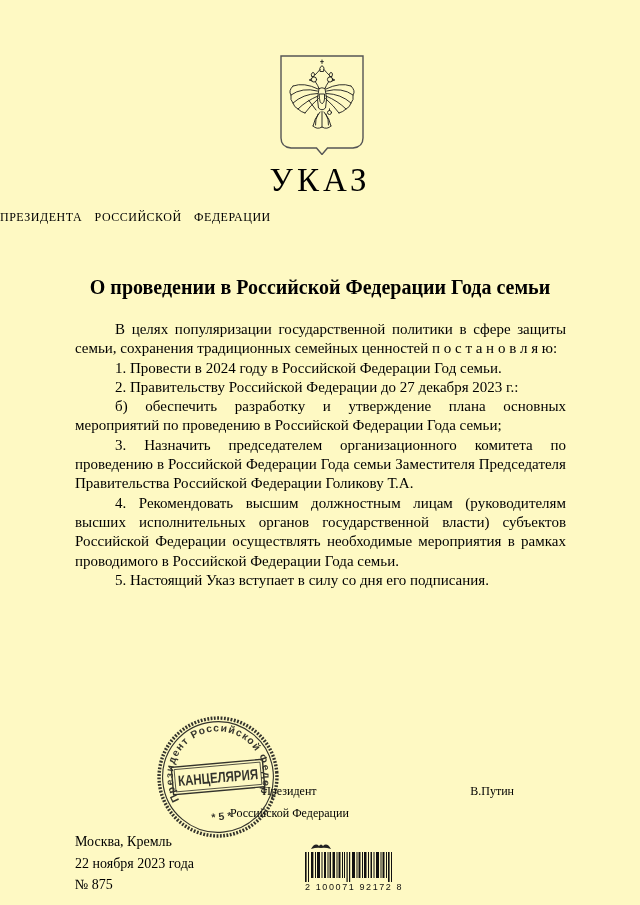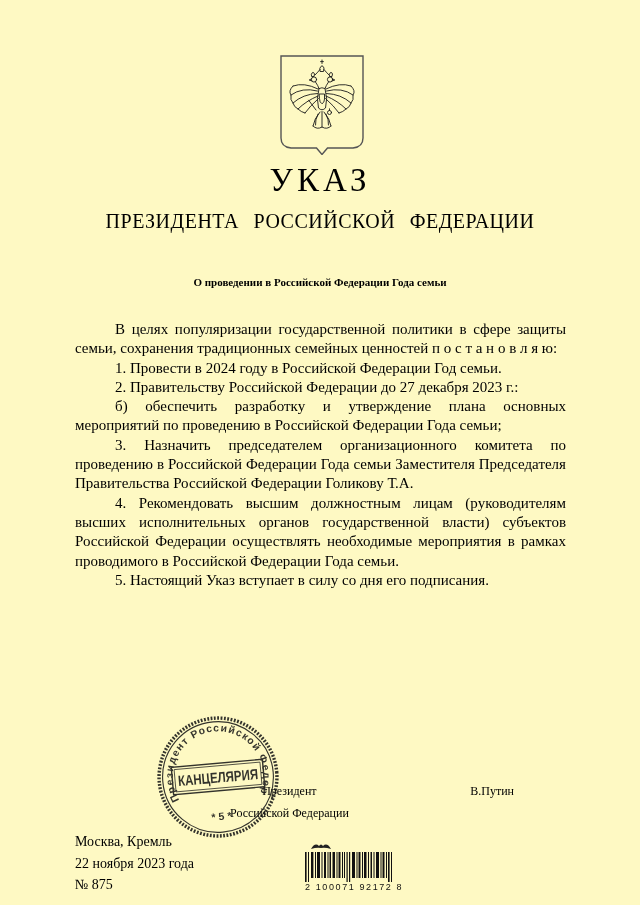--- a/index.html
+++ b/index.html
@@ -3,24 +3,24 @@
 <meta charset="utf-8">
 <style>
   html,body{margin:0;padding:0;}
   body{background:#ffffff;font-family:"Liberation Serif","DejaVu Serif",serif;color:#000;}
   .page{position:relative;width:640px;height:905px;background:#fef9c3;overflow:hidden;}
 
   .emblem{position:absolute;left:280px;top:55px;width:84px;height:100px;}
 
   .title{position:absolute;left:0;top:162px;width:640px;text-align:center;
          font-size:33px;letter-spacing:4px;font-weight:500;}
-  .subtitle{position:absolute;left:0;top:210px;width:640px;text-align:center;
-            font-size:20px;letter-spacing:0.5px;word-spacing:9px;}
+  .subtitle{position:absolute;left:0;top:210px;width:640px;text-align:left;
+            font-size:12px;letter-spacing:0.5px;word-spacing:9px;}
   .subject{position:absolute;left:0;top:276px;width:640px;text-align:center;
-           font-size:11px;font-weight:bold;}
+           font-size:20px;font-weight:bold;}
 
   .bodytext{position:absolute;left:75px;top:320px;width:491px;
             font-size:15px;line-height:19.3px;text-align:justify;}
   .bodytext p{margin:0;text-indent:40px;}
 
   .signature{position:absolute;left:230px;top:780px;width:284px;
              display:flex;justify-content:space-between;
              font-size:12px;line-height:22px;}
   .sig-title{text-align:center;}
 

